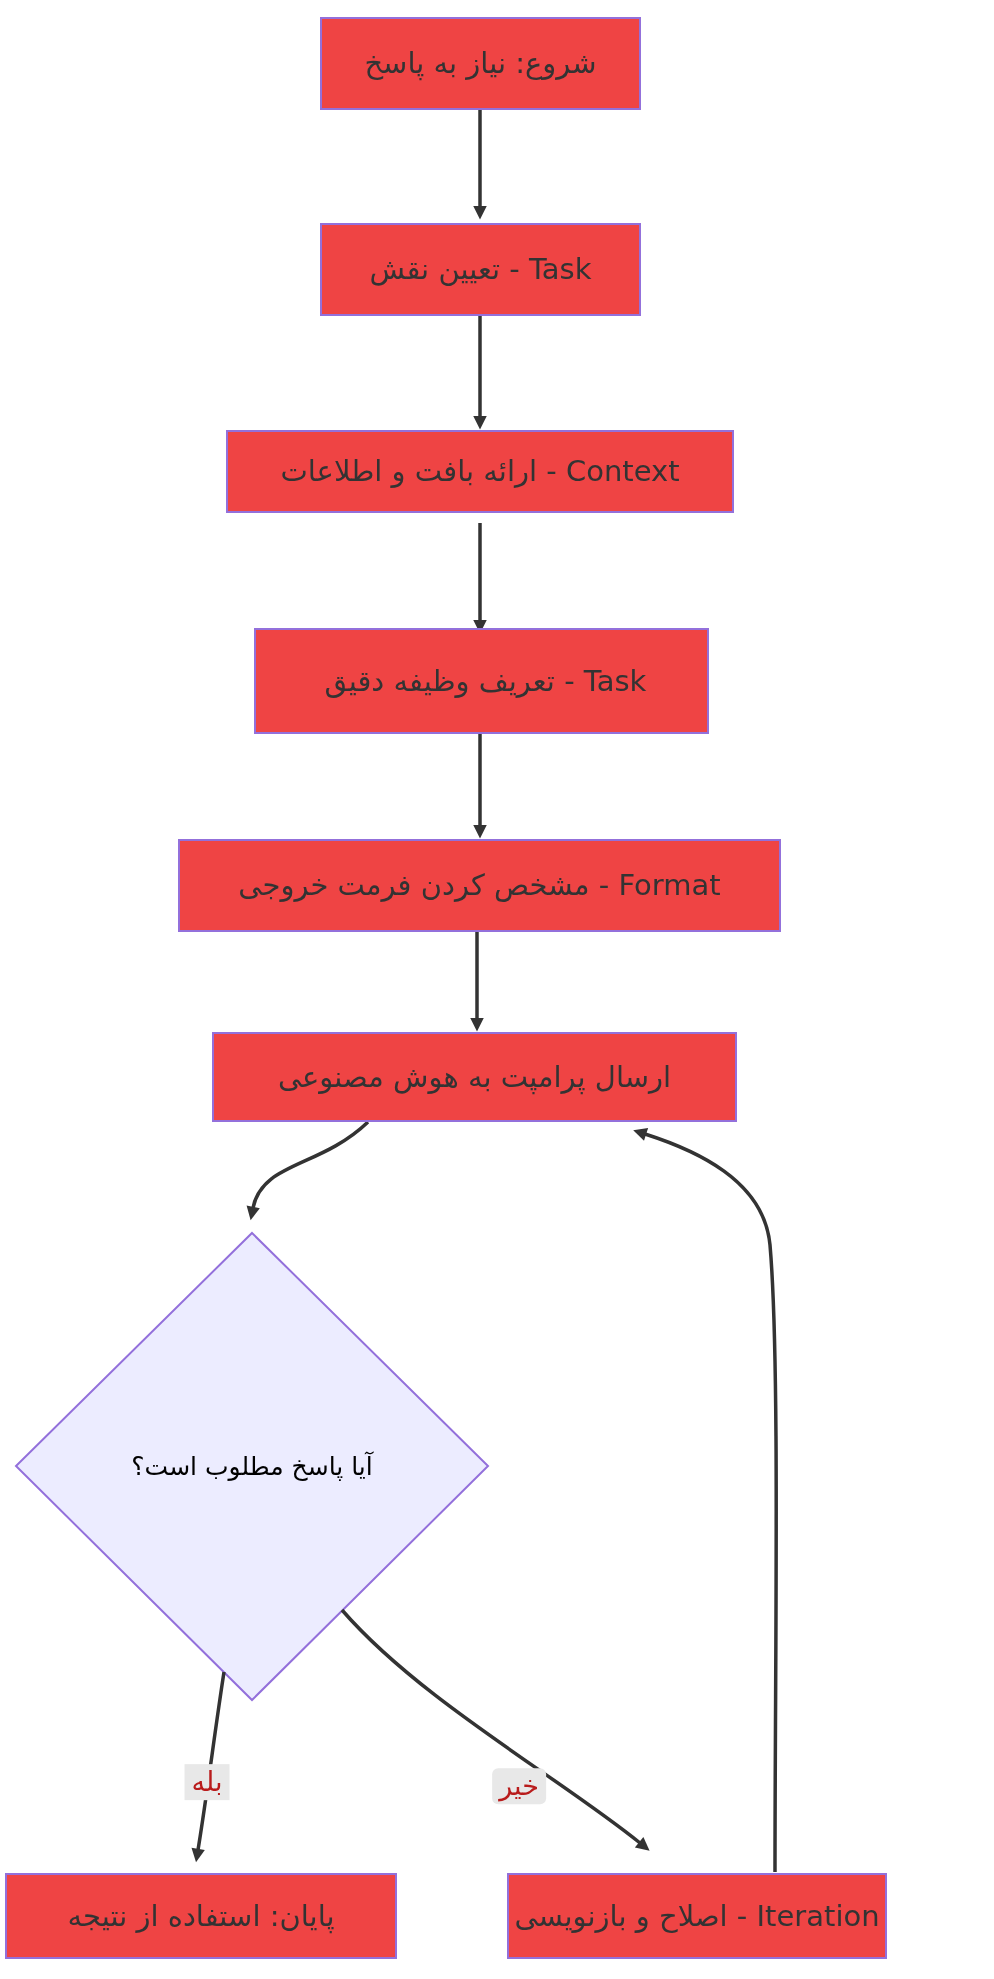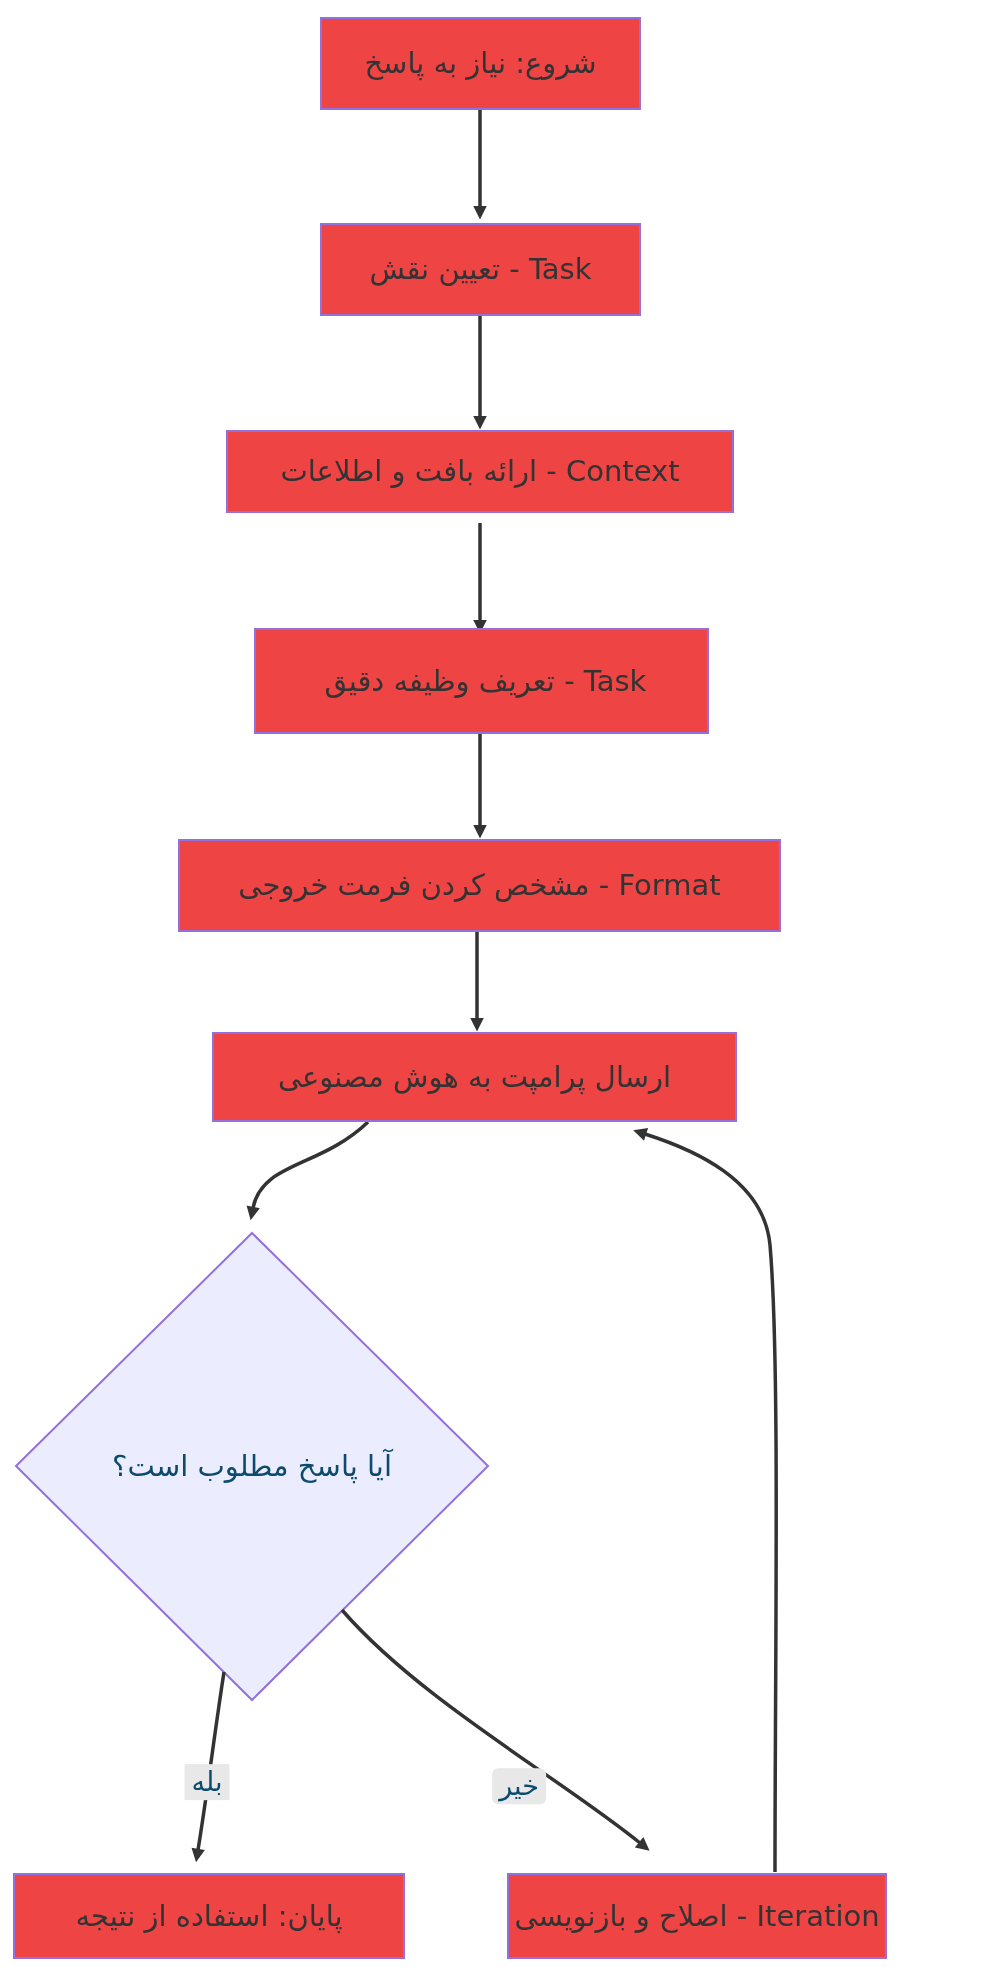--- a/index.html
+++ b/index.html
@@ -9,25 +9,25 @@
   }
   #edges{position:absolute;left:0;top:0;width:994px;height:1979px;}
   .node{
     position:absolute;background:#ef4444;border:2px solid #9370DB;
     display:flex;align-items:center;justify-content:center;
     font-size:29px;line-height:1.25;color:#333333;text-align:center;
     box-sizing:border-box;white-space:nowrap;
   }
   .diamond-label{
     position:absolute;transform:translate(-50%,-50%);
-    font-size:29px;color:#0c4a6e;white-space:nowrap;text-align:center;
+    font-size:25px;color:#000000;white-space:nowrap;text-align:center;
   }
   .edge-label{
     position:absolute;transform:translate(-50%,-50%);
-    background:#e8e8e8;color:#0c4a6e;font-size:27px;line-height:1.1;
+    background:#e8e8e8;color:#b91c1c;font-size:27px;line-height:1.1;
     padding:3px 7px;white-space:nowrap;text-align:center;
   }
 </style>
 </head>
 <body>
 
 <div id="canvas">
 
   <svg id="edges" width="994" height="1979" viewBox="0 0 994 1979" xmlns="http://www.w3.org/2000/svg">
     <defs>
@@ -64,17 +64,17 @@
   <div class="node" style="left:178px;top:839px;width:603px;height:93px;">مشخص کردن فرمت خروجی - Format</div>
 
   <div class="node" style="left:212px;top:1032px;width:525px;height:90px;">ارسال پرامپت به هوش مصنوعی</div>
 
   <div class="diamond-label" style="left:252px;top:1466px;">آیا پاسخ مطلوب است؟</div>
 
   <div class="edge-label" style="left:207px;top:1782px;">بله</div>
 
   <div class="edge-label" style="left:519px;top:1786px;border-radius:6px;">خیر</div>
 
-  <div class="node" style="left:13px;top:1873px;width:392px;height:86px;">پایان: استفاده از نتیجه</div>
+  <div class="node" style="left:5px;top:1873px;width:392px;height:86px;">پایان: استفاده از نتیجه</div>
 
   <div class="node" style="left:507px;top:1873px;width:380px;height:86px;">اصلاح و بازنویسی - Iteration</div>
 
 </div>
 
 </body></html>

